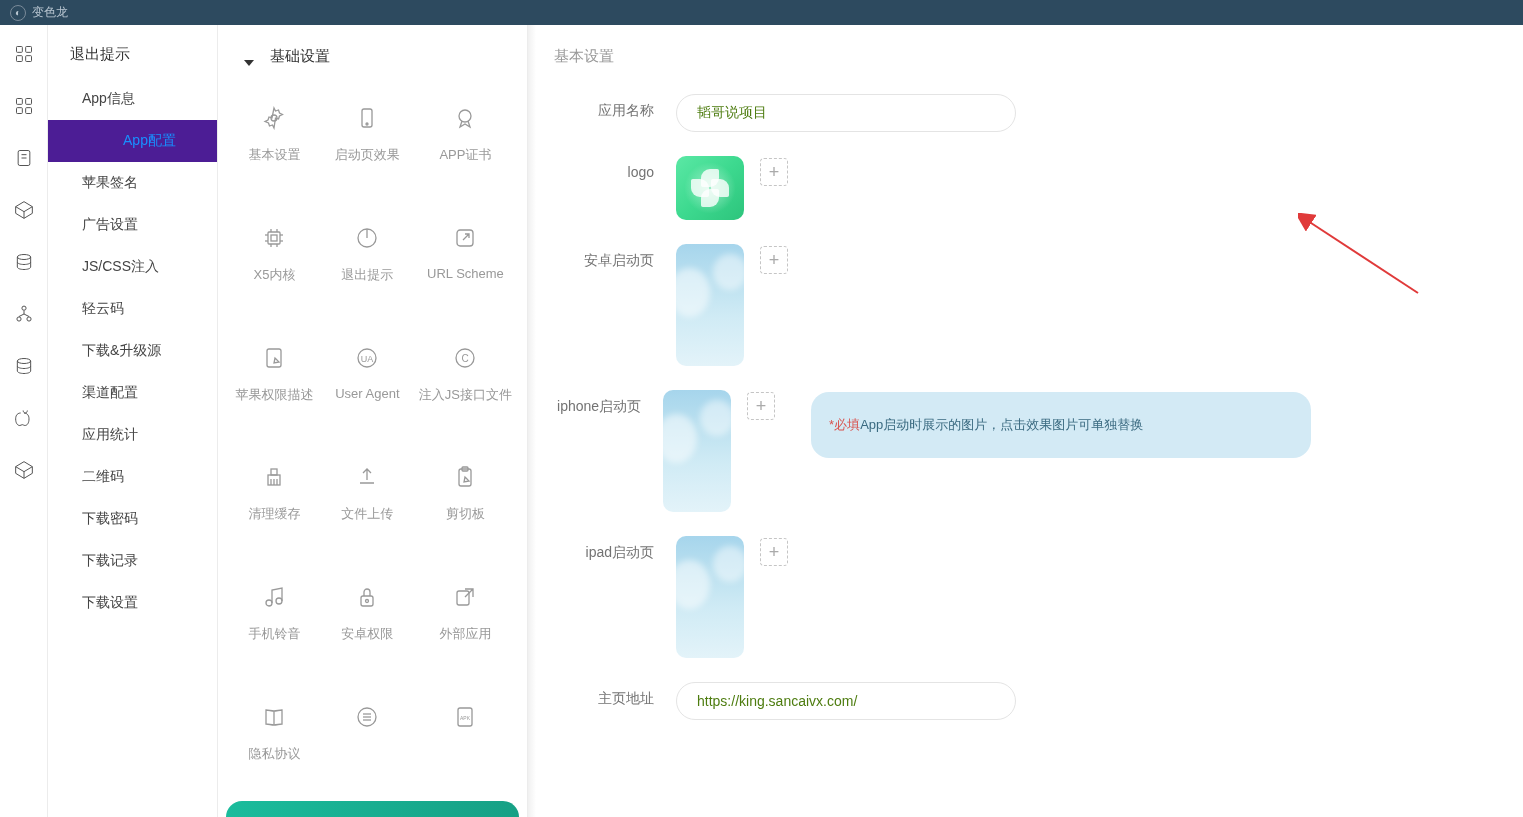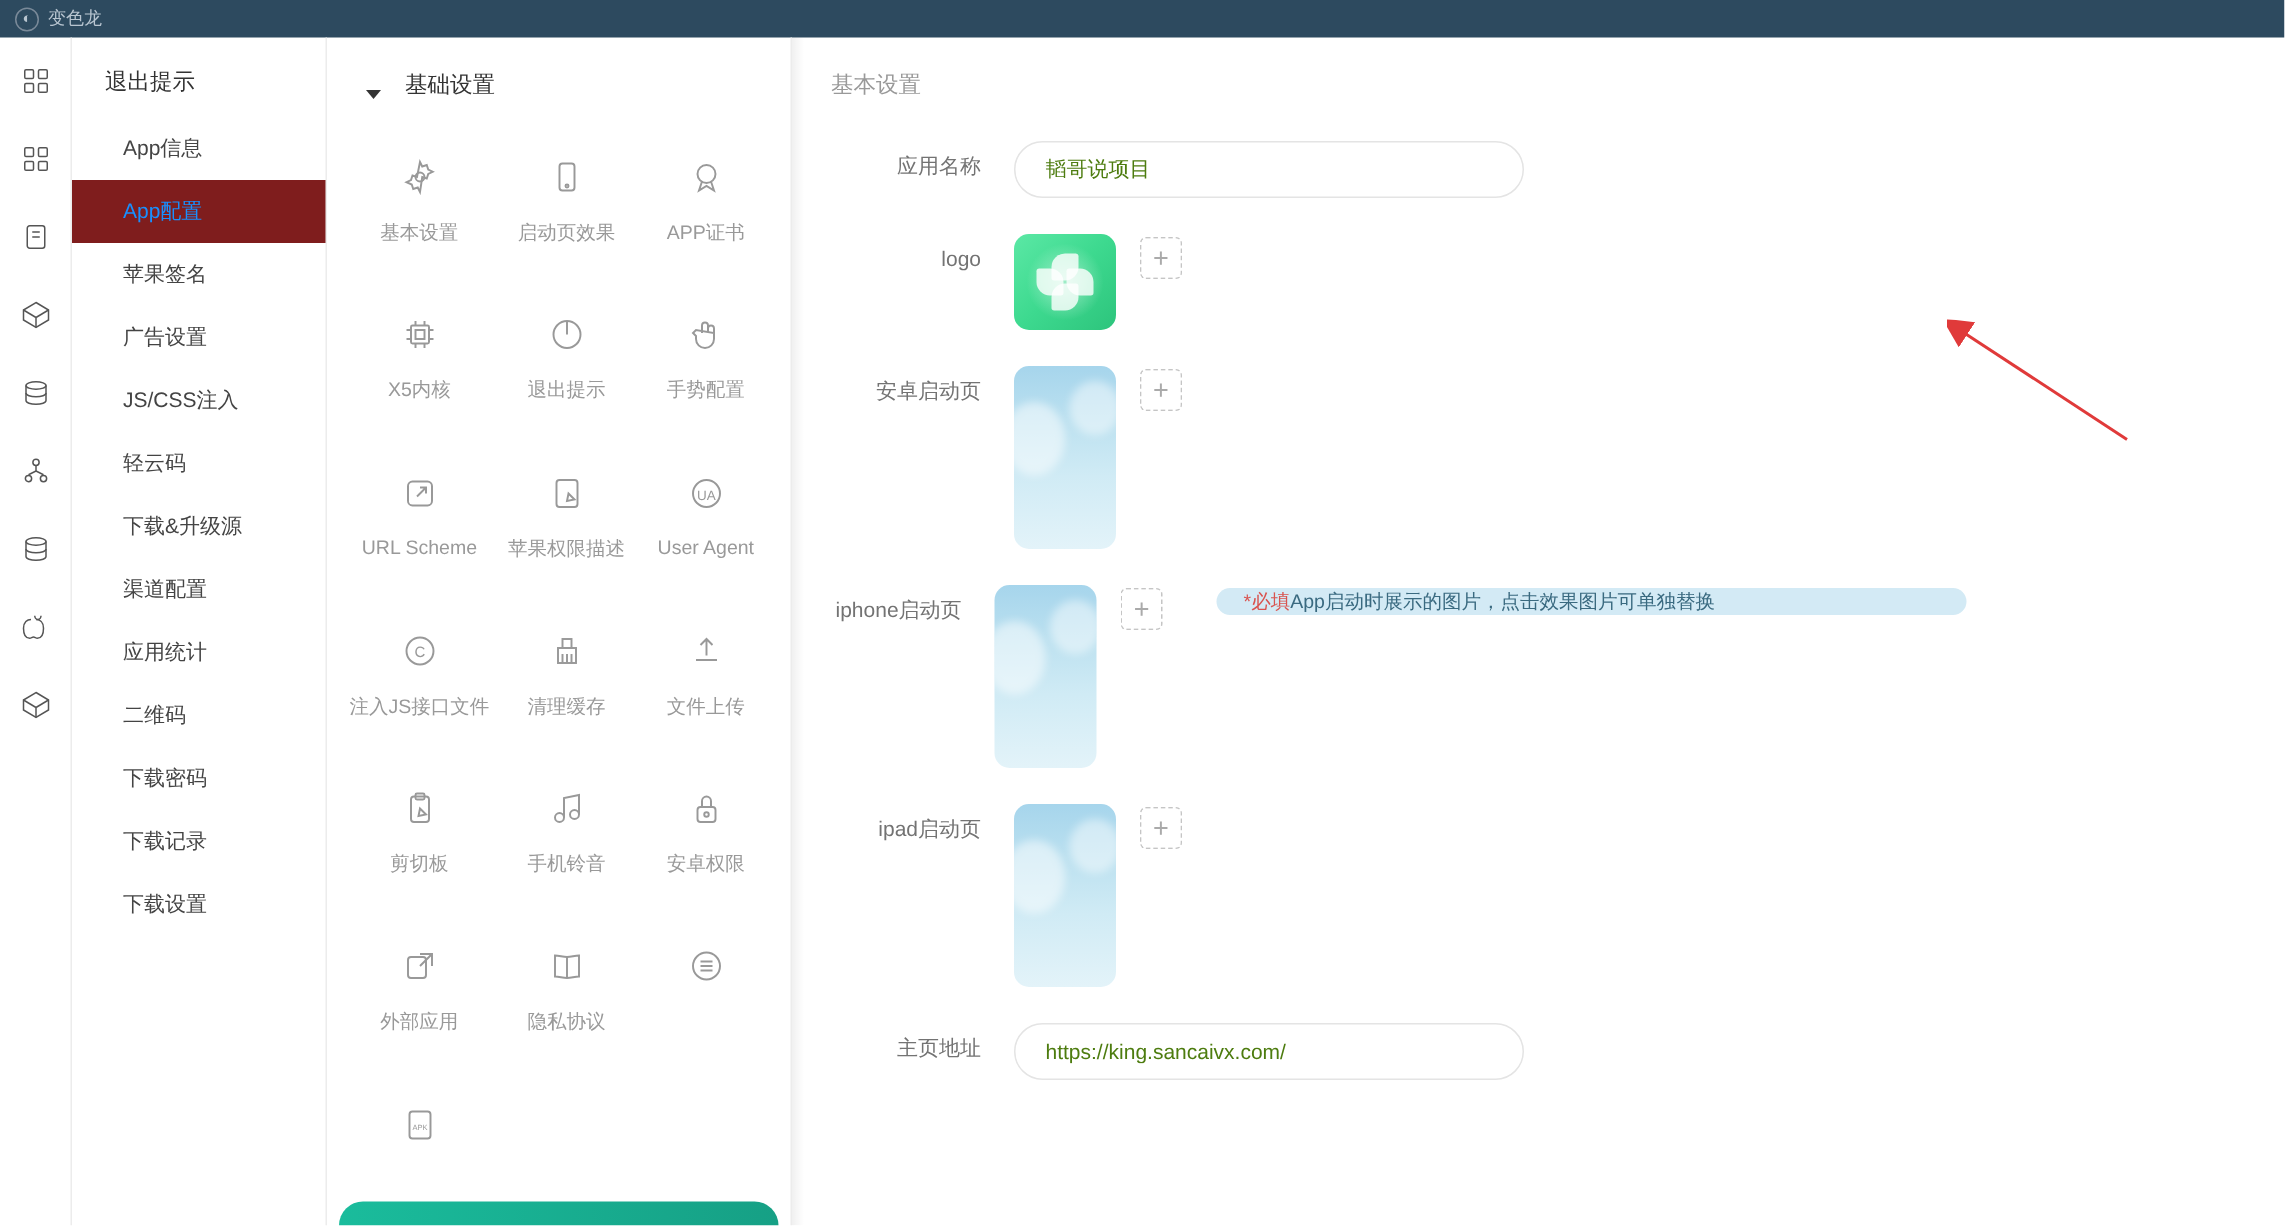--- a/index.html
+++ b/index.html
@@ -10,21 +10,21 @@
     
     .container { display: flex; height: calc(817px - 25px); }
     
     .icon-rail { width: 48px; border-right: 1px solid #ececec; padding-top: 18px; display: flex; flex-direction: column; align-items: center; gap: 30px; }
     .icon-rail .rail-icon { width: 22px; height: 22px; display: flex; align-items: center; justify-content: center; color: #666; cursor: pointer; }
     .icon-rail .rail-icon svg { width: 20px; height: 20px; stroke: #555; fill: none; stroke-width: 1.2; }
     
     .sidebar { width: 170px; border-right: 1px solid #ececec; padding-top: 20px; }
     .sidebar-title { font-size: 15px; font-weight: 500; color: #333; padding: 0 0 14px 22px; }
     .sidebar-item { font-size: 14px; color: #444; padding: 12px 0 12px 34px; cursor: pointer; }
-    .sidebar-item.active { color: #1890ff; background: #7f1d1d; }
+    .sidebar-item.active { color: #1890ff; background: #4c1d95; text-align: center; }
     
     .settings-col { width: 310px; border-right: 1px solid #ececec; display: flex; flex-direction: column; }
     .settings-header { display: flex; align-items: flex-end; padding: 22px 0 16px 26px; cursor: pointer; }
     .settings-header .arrow { width: 0; height: 0; border-left: 5px solid transparent; border-right: 5px solid transparent; border-top: 6px solid #333; margin-right: 16px; }
     .settings-header .title { font-size: 15px; color: #333; }
     
     .settings-grid { display: grid; grid-template-columns: repeat(3, 1fr); padding: 0 10px; overflow-y: auto; flex: 1; }
     .settings-cell { display: flex; flex-direction: column; align-items: center; padding: 22px 5px 22px 5px; cursor: pointer; }
     .settings-cell .cell-icon { width: 28px; height: 28px; display: flex; align-items: center; justify-content: center; margin-bottom: 14px; color: #888; }
     .settings-cell .cell-icon svg { width: 24px; height: 24px; stroke: #999; fill: none; stroke-width: 1.3; }
@@ -49,21 +49,21 @@
     .img-logo .b2 { top: 12px; left: 22px; transform: rotate(90deg); }
     .img-logo .b3 { top: 22px; left: 12px; transform: rotate(180deg); }
     .img-logo .b4 { top: 12px; left: 2px; transform: rotate(270deg); }
     
     .img-splash { width: 68px; height: 122px; background: linear-gradient(180deg, #a6d5ec 0%, #bce1f0 30%, #d0ebf5 60%, #e3f3f9 100%); position: relative; overflow: hidden; }
     .img-splash::before { content: ''; position: absolute; top: 20%; left: -10%; width: 60%; height: 40%; background: rgba(255,255,255,0.5); border-radius: 50%; filter: blur(3px); }
     .img-splash::after { content: ''; position: absolute; top: 8%; right: -5%; width: 50%; height: 30%; background: rgba(255,255,255,0.45); border-radius: 50%; filter: blur(3px); }
     
     .upload-btn { width: 28px; height: 28px; border: 1px dashed #c5c5c5; border-radius: 4px; display: flex; align-items: center; justify-content: center; color: #aaa; font-size: 18px; cursor: pointer; margin-top: 2px; background: #fff; }
     
-    .hint-bubble { background: #d3eaf5; color: #3a6a80; font-size: 13px; padding: 0 18px; border-radius: 18px 18px 18px 18px; display: inline-flex; align-items: center; max-width: 500px; margin-left: 20px; margin-top: 2px; flex: 1; }
+    .hint-bubble { background: #d3eaf5; color: #3a6a80; font-size: 13px; padding: 24px 18px; border-radius: 18px 18px 18px 18px; display: inline-flex; align-items: center; max-width: 500px; margin-left: 20px; margin-top: 2px; flex: 1; }
     .hint-bubble .asterisk { color: #d9534f; font-weight: 500; }
     
     .arrow-annotation { position: absolute; top: 188px; left: 770px; width: 130px; height: 90px; pointer-events: none; }
     .arrow-annotation svg { width: 100%; height: 100%; }
   </style>
 </head>
 <body>
 
 <div class="top-bar">
   <span class="logo-circle">◐</span>
@@ -215,28 +215,20 @@
             <svg viewBox="0 0 24 24">
               <circle cx="12" cy="12" r="9"></circle>
               <line x1="12" y1="3" x2="12" y2="12"></line>
             </svg>
           </div>
           <div class="cell-label">退出提示</div>
         </div>
       <div class="settings-cell">
           <div class="cell-icon">
             <svg viewBox="0 0 24 24">
-              <path d="M9 11V6a2 2 0 014 0v5m0-3a2 2 0 014 0v3m0 0v4a6 6 0 01-12 0v-2l-2-2 2-2z"></path>
-            </svg>
-          </div>
-          <div class="cell-label">手势配置</div>
-        </div>
-      <div class="settings-cell">
-          <div class="cell-icon">
-            <svg viewBox="0 0 24 24">
               <rect x="4" y="4" width="16" height="16" rx="3"></rect>
               <path d="M10 14l6-6M12 8h4v4"></path>
             </svg>
           </div>
           <div class="cell-label">URL Scheme</div>
         </div>
       <div class="settings-cell">
           <div class="cell-icon">
             <svg viewBox="0 0 24 24">
               <rect x="5" y="3" width="14" height="18" rx="2"></rect>

